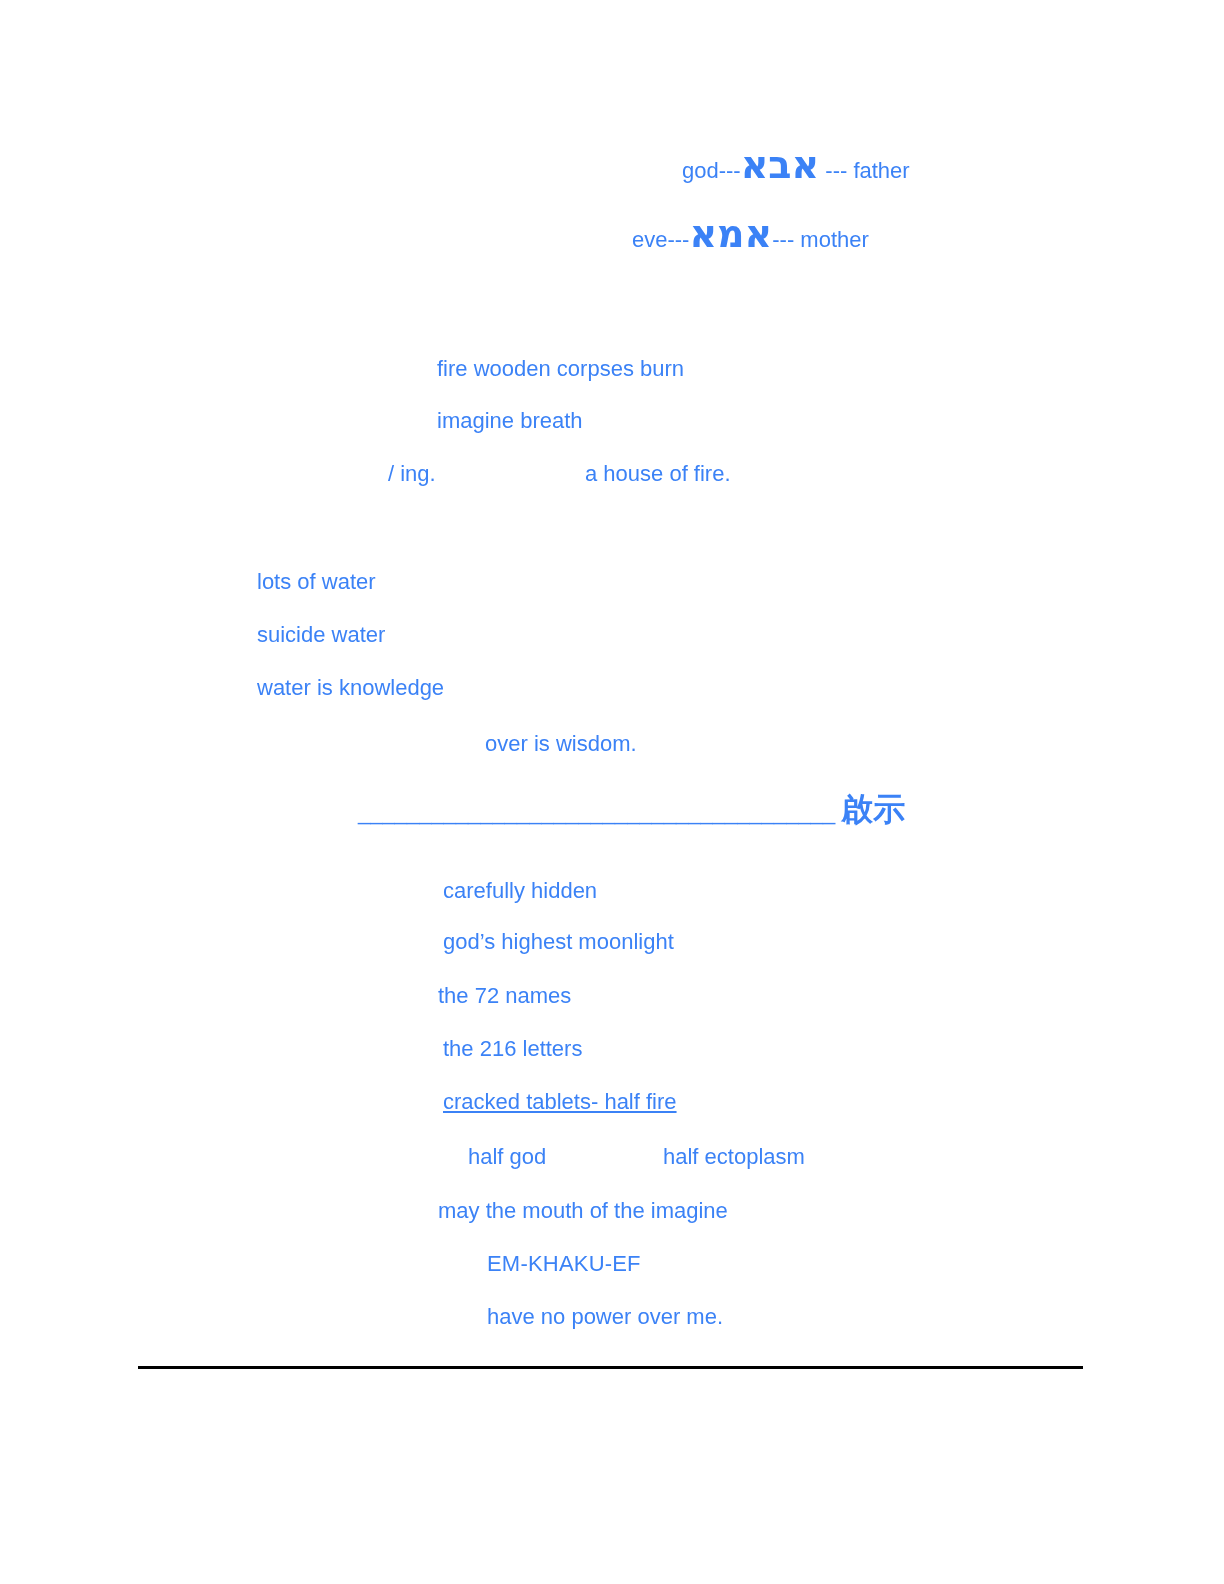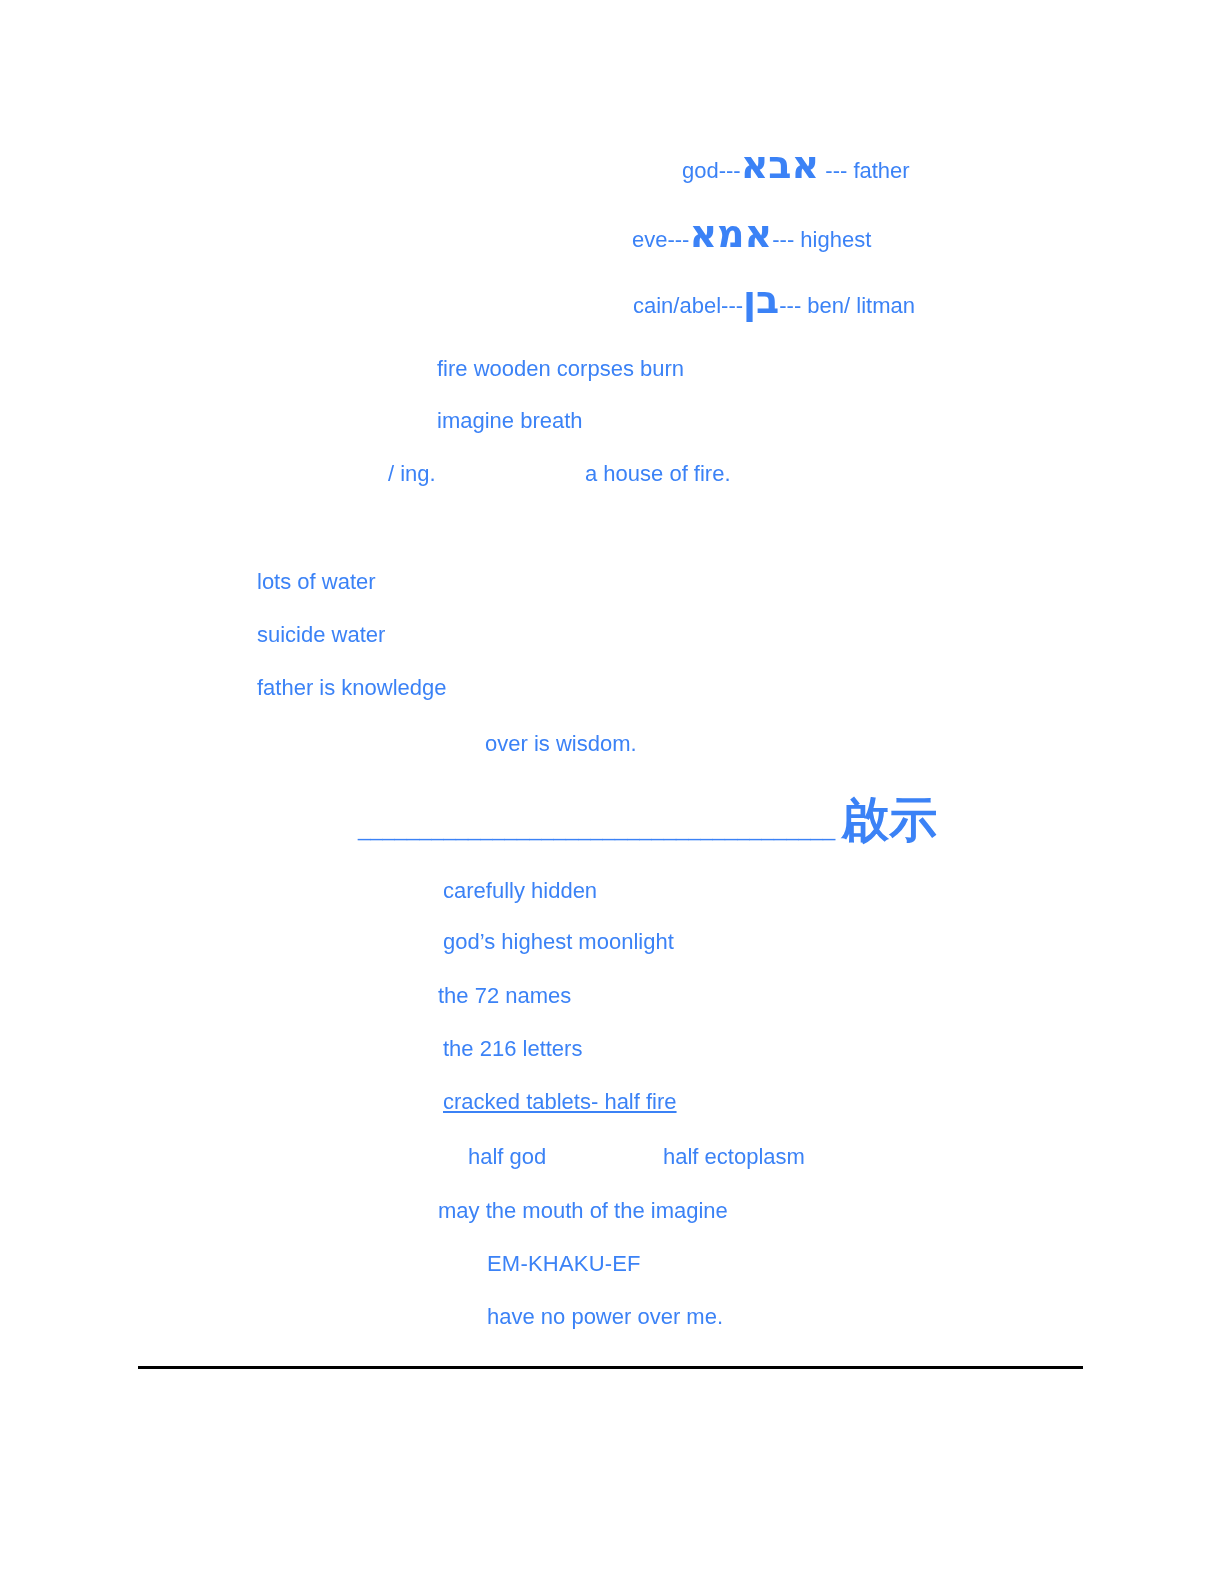--- a/index.html
+++ b/index.html
@@ -21,21 +21,21 @@
     position: absolute;
     white-space: pre;
     line-height: normal;
   }
   .heb {
     font-family: "DejaVu Sans", sans-serif;
     font-size: 38px;
     font-weight: bold;
   }
   .cjk {
-    font-size: 48px;
+    font-size: 32px;
     font-weight: bold;
     font-family: "DejaVu Sans", sans-serif;
   }
   .rule-text {
     letter-spacing: 0;
   }
   .caps-line {
     letter-spacing: 0.2px;
   }
   .footer-rule {
@@ -47,32 +47,31 @@
     background: #000000;
   }
 </style>
 </head>
 <body>
 
 <div class="page">
 
   <div class="line" style="left:682px; top:143px;"><span>god---</span><span class="heb">אבא</span><span> --- father</span></div>
 
-  <div class="line" style="left:632px; top:212px;"><span>eve---</span><span class="heb">אמא</span><span>--- highest</span></div>
+  <div class="line" style="left:632px; top:212px;"><span>eve---</span><span class="heb">אמא</span><span>--- mother</span></div>
 
-  <div class="line" style="left:633px; top:278px;"><span>cain/abel---</span><span class="heb">בן</span><span>--- ben/ litman</span></div>
 
   <div class="line" style="left:437px; top:356px;">fire wooden corpses burn</div>
   <div class="line" style="left:437px; top:408px;">imagine breath</div>
   <div class="line" style="left:388px; top:461px;">/ ing.</div>
   <div class="line" style="left:585px; top:461px;">a house of fire.</div>
 
   <div class="line" style="left:257px; top:569px;">lots of water</div>
   <div class="line" style="left:257px; top:622px;">suicide water</div>
-  <div class="line" style="left:257px; top:675px;">father is knowledge</div>
+  <div class="line" style="left:257px; top:675px;">water is knowledge</div>
   <div class="line" style="left:485px; top:731px;">over is wisdom.</div>
 
   <div class="line" style="left:358px; top:788px;"><span class="rule-text">_______________________________________</span><span> </span><span class="cjk">啟示</span></div>
 
   <div class="line" style="left:443px; top:878px;">carefully hidden</div>
   <div class="line" style="left:443px; top:929px;">god’s highest moonlight</div>
   <div class="line" style="left:438px; top:983px;">the 72 names</div>
   <div class="line" style="left:443px; top:1036px;">the 216 letters</div>
   <div class="line" style="left:443px; top:1089px;text-decoration:underline;">cracked tablets- half fire</div>
   <div class="line" style="left:468px; top:1144px;">half god</div>

